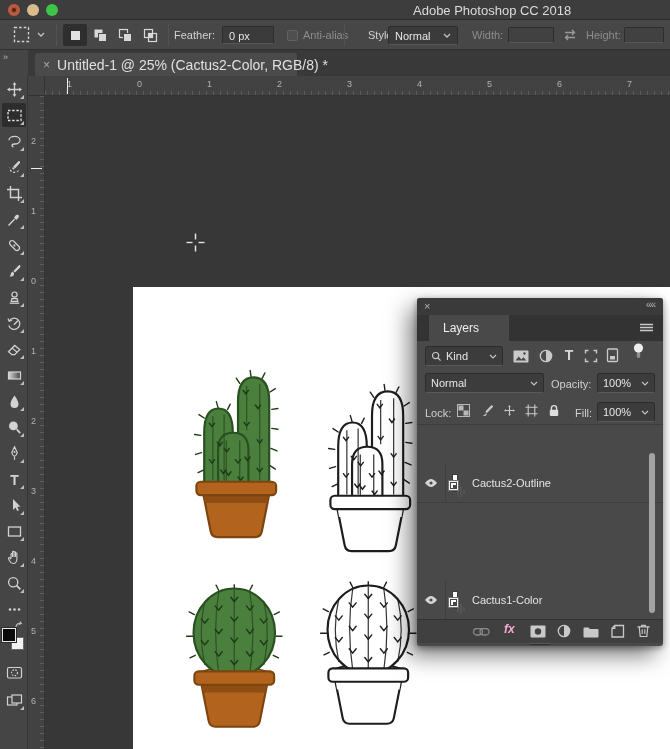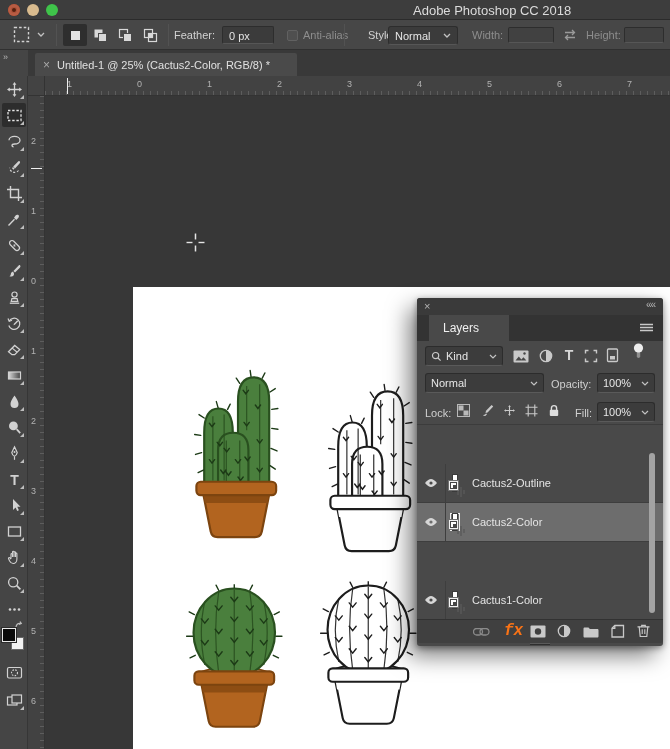--- a/index.html
+++ b/index.html
@@ -40,21 +40,21 @@
   .mode-btn.active { background:#2e2e2e; }
   .checkbox { position:absolute; top:10px; width:11px; height:11px; background:#4f4f4f;
     border:1px solid #616161; border-radius:2px; }
 
   
   .tabbar { position:absolute; left:28px; top:50px; width:642px; height:26px; background:#393939; z-index:28; }
   .doc-tab { position:absolute; left:7px; top:3px; height:23px; width:262px;
     background:#4a4a4a; display:flex; align-items:center; padding:0 8px; gap:7px;
     border-radius:2px 2px 0 0; }
   .doc-tab .close { color:#a9a9a9; font-size:12px; }
-  .doc-tab .title { color:#e0e0e0; font-size:11px; white-space:nowrap; }
+  .doc-tab .title { color:#e0e0e0; font-size:14px; white-space:nowrap; }
   .tools-header { position:absolute; left:0; top:50px; width:28px; height:26px; background:#454545; z-index:28;
     color:#b5b5b5; font-size:9px; padding:2px 0 0 3px; }
 
   
   .toolbar { position:absolute; left:0; top:76px; width:28px; height:673px; background:#454545;
     border-right:1px solid #363636; z-index:27; }
   .tool { position:absolute; left:2px; width:24px; height:24px; border-radius:2px;
     display:flex; align-items:center; justify-content:center; }
   .tool.selected { background:#2d2d2d; }
   .tool.flyout::after { content:''; position:absolute; right:2px; bottom:2px;
@@ -134,22 +134,22 @@
   .so-badge::after { content:''; position:absolute; right:1px; bottom:1px; width:4px; height:4px; background:#454545; }
   .layer-name { margin-left:15px; color:#e4e4e4; white-space:nowrap; }
   .lp-scrollbar { position:absolute; right:8px; top:28px; width:6px; height:160px;
     background:#a3a3a3; border-radius:3px; }
 
   .lp-footer { position:absolute; left:0; top:321px; width:100%; height:24px; background:#404040;
     border-top:1px solid #323232; border-radius:0 0 3px 3px; }
   .lpf-icon { position:absolute; top:4px; }
   .lp-grip { position:absolute; left:113px; bottom:1px; width:20px; height:2px;
     border-top:1px solid #5a5a5a; border-bottom:1px solid #2e2e2e; }
-  .fx-text { font-style:italic; font-weight:bold; font-size:16px; color:#f97316;
-    font-family:Liberation Mono, monospace; }
+  .fx-text { font-style:italic; font-weight:bold; font-size:12px; color:#f9a8d4;
+    font-family:Liberation Sans, sans-serif; }
 </style>
 </head>
 <body>
 
 <svg width="0" height="0" style="position:absolute" aria-hidden="true">
   <defs>
     <g id="pot-main">
       <path d="M20 14.5 L28.5 57.5 Q29.8 64 36.5 64 L79.5 64 Q86.2 64 87.5 57.5 L96 14.5 Z" fill="var(--pot)" stroke="var(--pot-line)" stroke-width="2.5" stroke-linejoin="round"></path>
       <path d="M20.5 15.5 L22 24.5 L94 24.5 L95.5 15.5 Z" fill="var(--pot-dark)"></path>
       <rect x="12" y="0" width="92" height="15.5" rx="5" fill="var(--pot)" stroke="var(--pot-line)" stroke-width="2.5"></rect>
@@ -614,35 +614,20 @@
           </svg>
       </span>
       <span class="thumbwrap">
         <span class="thumb"><svg width="10" height="14" style="position:absolute;left:1px;top:9px;">
               <path d="M5 1v10M2 5v4M8 4v4" stroke="#5a5a5a" stroke-width="1.4" fill="none"></path>
             </svg></span>
         <span class="so-badge"></span>
       </span>
       <span class="layer-name">Cactus2-Outline</span>
     </div>
-    <div class="layer-row selected" style="top:78px;">
-      <span class="eye-cell">
-        <svg width="14" height="10">
-            <path d="M1 5C3.2 2.2 5.3 1 7 1s3.8 1.2 6 4c-2.2 2.8-4.3 4-6 4S3.2 7.8 1 5z" fill="#d6d6d6"></path>
-            <circle cx="7" cy="5" r="1.6" fill="#6d6d6d"></circle>
-          </svg>
-      </span>
-      <span class="thumbwrap selected">
-        <span class="thumb"><svg width="10" height="14" style="position:absolute;left:1px;top:9px;">
-              <path d="M5 1v10M2 5v4M8 4v4" stroke="#5a5a5a" stroke-width="1.4" fill="none"></path>
-            </svg></span>
-        <span class="so-badge"></span>
-      </span>
-      <span class="layer-name">Cactus2-Color</span>
-    </div>
     <div class="layer-row" style="top:156px;">
       <span class="eye-cell">
         <svg width="14" height="10">
             <path d="M1 5C3.2 2.2 5.3 1 7 1s3.8 1.2 6 4c-2.2 2.8-4.3 4-6 4S3.2 7.8 1 5z" fill="#d6d6d6"></path>
             <circle cx="7" cy="5" r="1.6" fill="#494949"></circle>
           </svg>
       </span>
       <span class="thumbwrap">
         <span class="thumb"><svg width="10" height="14" style="position:absolute;left:1px;top:9px;">
               <path d="M5 1v10M2 5v4M8 4v4" stroke="#5a5a5a" stroke-width="1.4" fill="none"></path>

